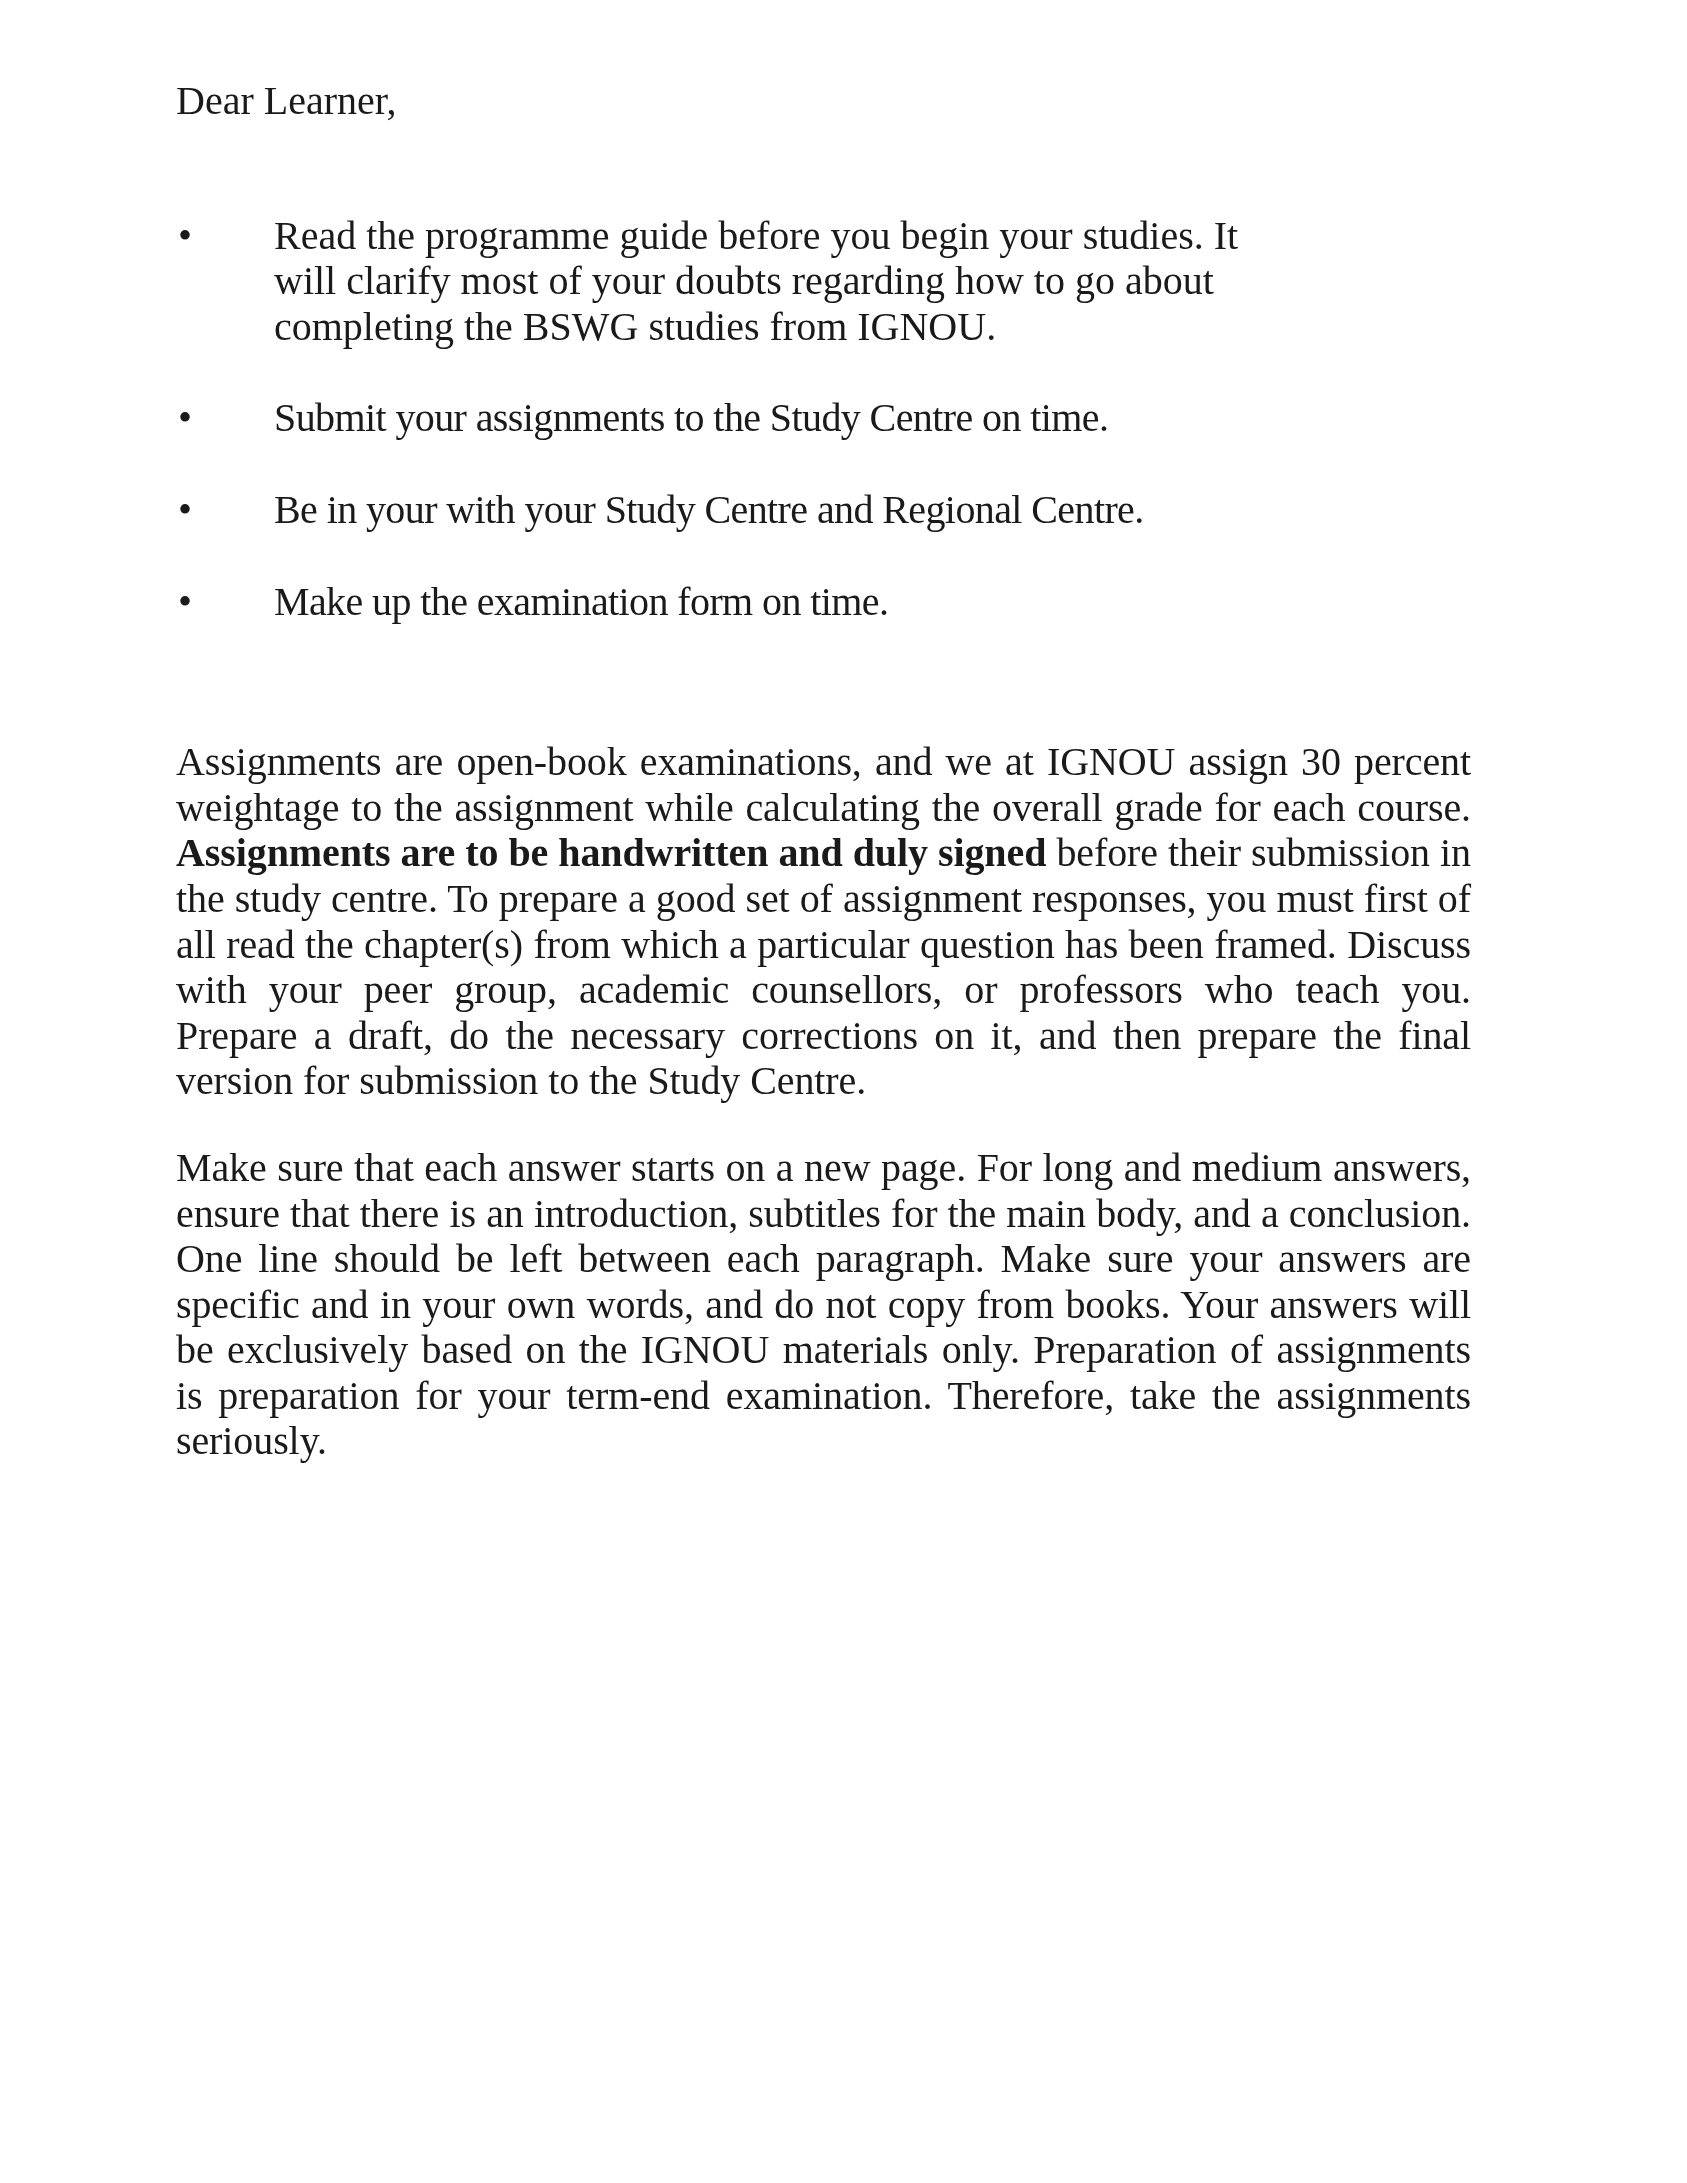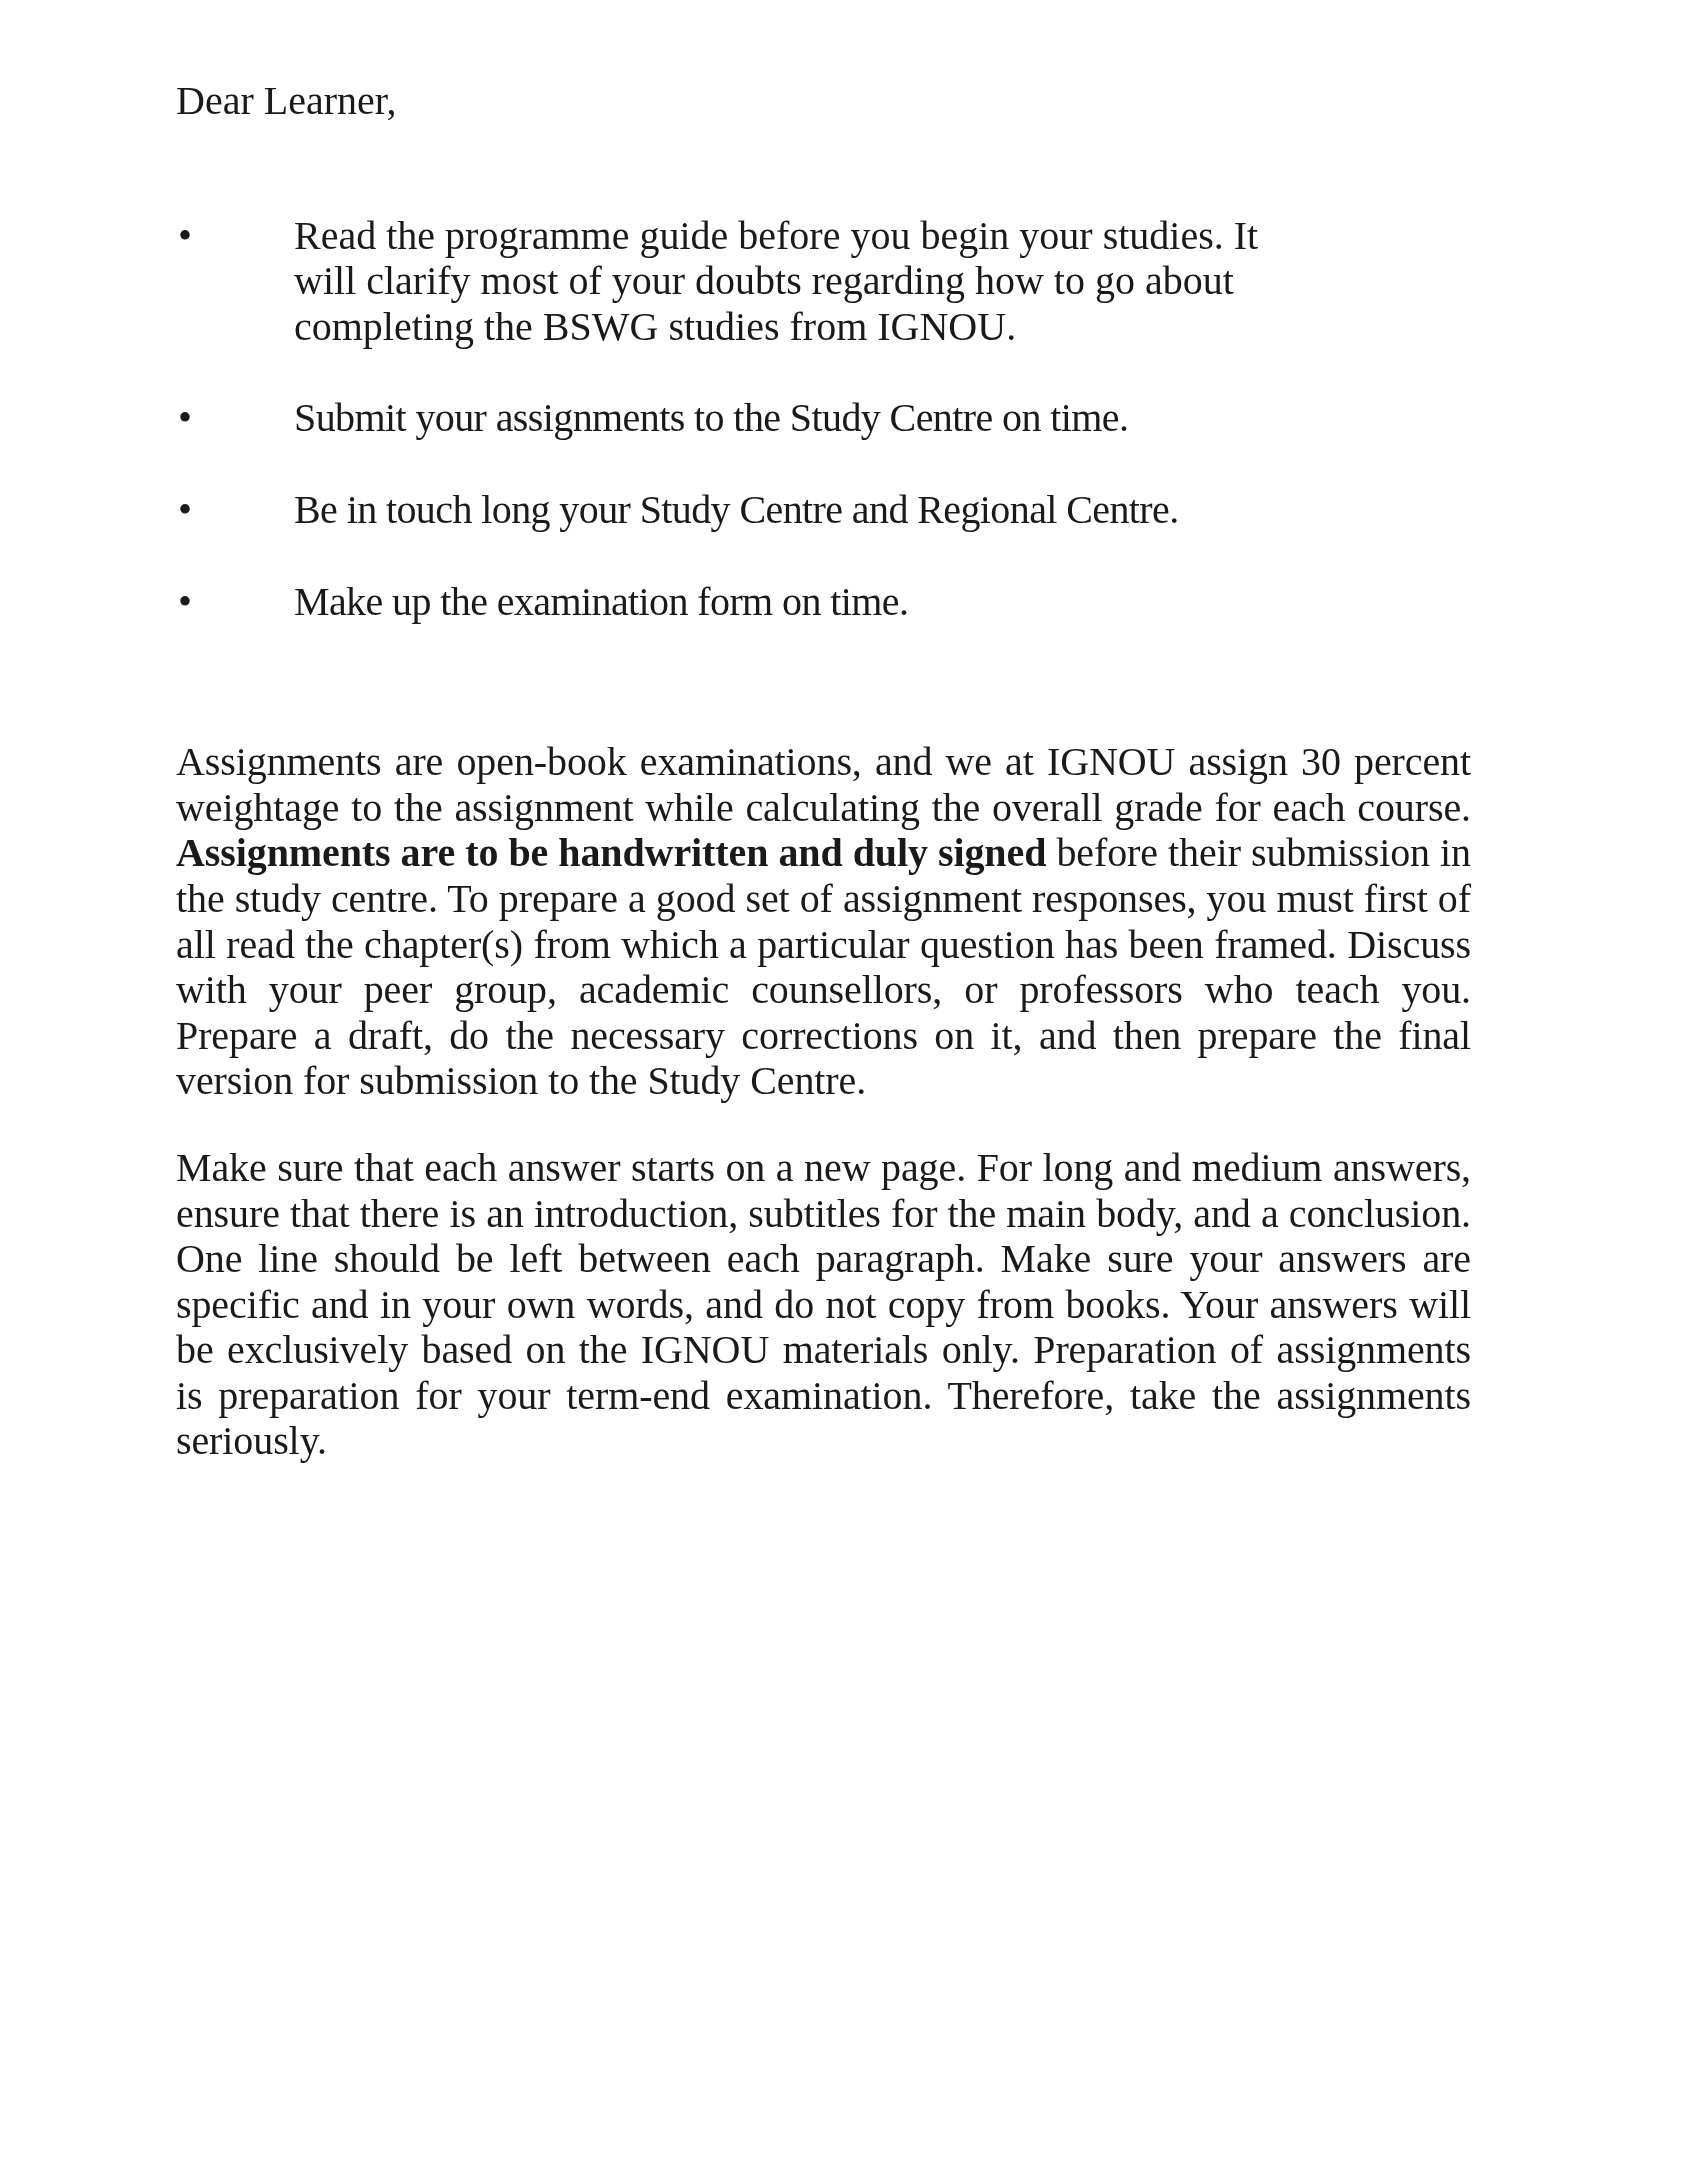--- a/index.html
+++ b/index.html
@@ -74,21 +74,20 @@
     left: 2px;
     top: 0;
     font-size: 40px;
     line-height: 1.14;
     display: inline-block;
     width: 20px;
   }
 
   .bullet-text {
     display: block;
-    margin-left: 20px;
   }
 
   
   .tight { letter-spacing: -0.6px; }
 
   strong.bold-run {
     font-weight: bold;
   }
 
   
@@ -127,21 +126,21 @@
       <li class="bullet-item">
         <span class="bullet-marker">•</span>
         <span class="bullet-text">Read the programme guide before you begin your studies. It will clarify most of your doubts regarding how to go about completing the BSWG studies from IGNOU.</span>
       </li>
       <li class="bullet-item">
         <span class="bullet-marker">•</span>
         <span class="bullet-text tight">Submit your assignments to the Study Centre on time.</span>
       </li>
       <li class="bullet-item">
         <span class="bullet-marker">•</span>
-        <span class="bullet-text tight">Be in touch long your Study Centre and Regional Centre.</span>
+        <span class="bullet-text tight">Be in your with your Study Centre and Regional Centre.</span>
       </li>
       <li class="bullet-item">
         <span class="bullet-marker">•</span>
         <span class="bullet-text tight">Make up the examination form on time.</span>
       </li>
     </ul>
 
     <div class="spacer-xxl"></div>
 
     <p class="para"><span>Assignments are open-book examinations, and we at IGNOU assign 30 percent weightage to the assignment while calculating the overall grade for each course. </span><strong class="bold-run">Assignments are to be handwritten and duly signed</strong><span> before their submission in the study centre. To prepare a good set of assignment responses, you must first of all read the chapter(s) from which a particular question has been framed. Discuss with your peer group, academic counsellors, or professors who teach you. Prepare a draft, do the necessary corrections on it, and then prepare the final version for submission to the Study Centre.</span></p>

